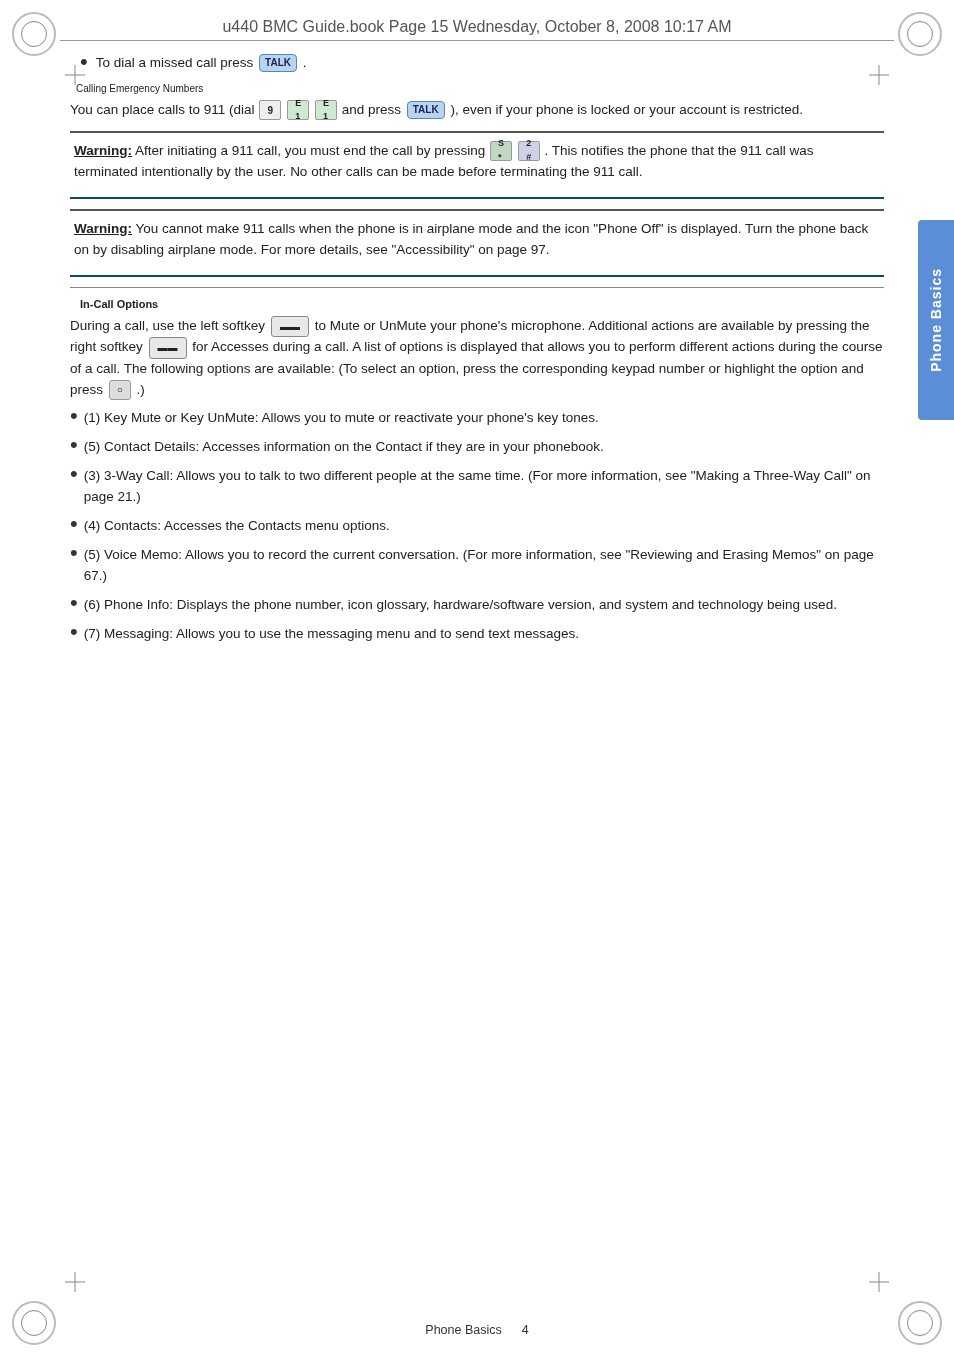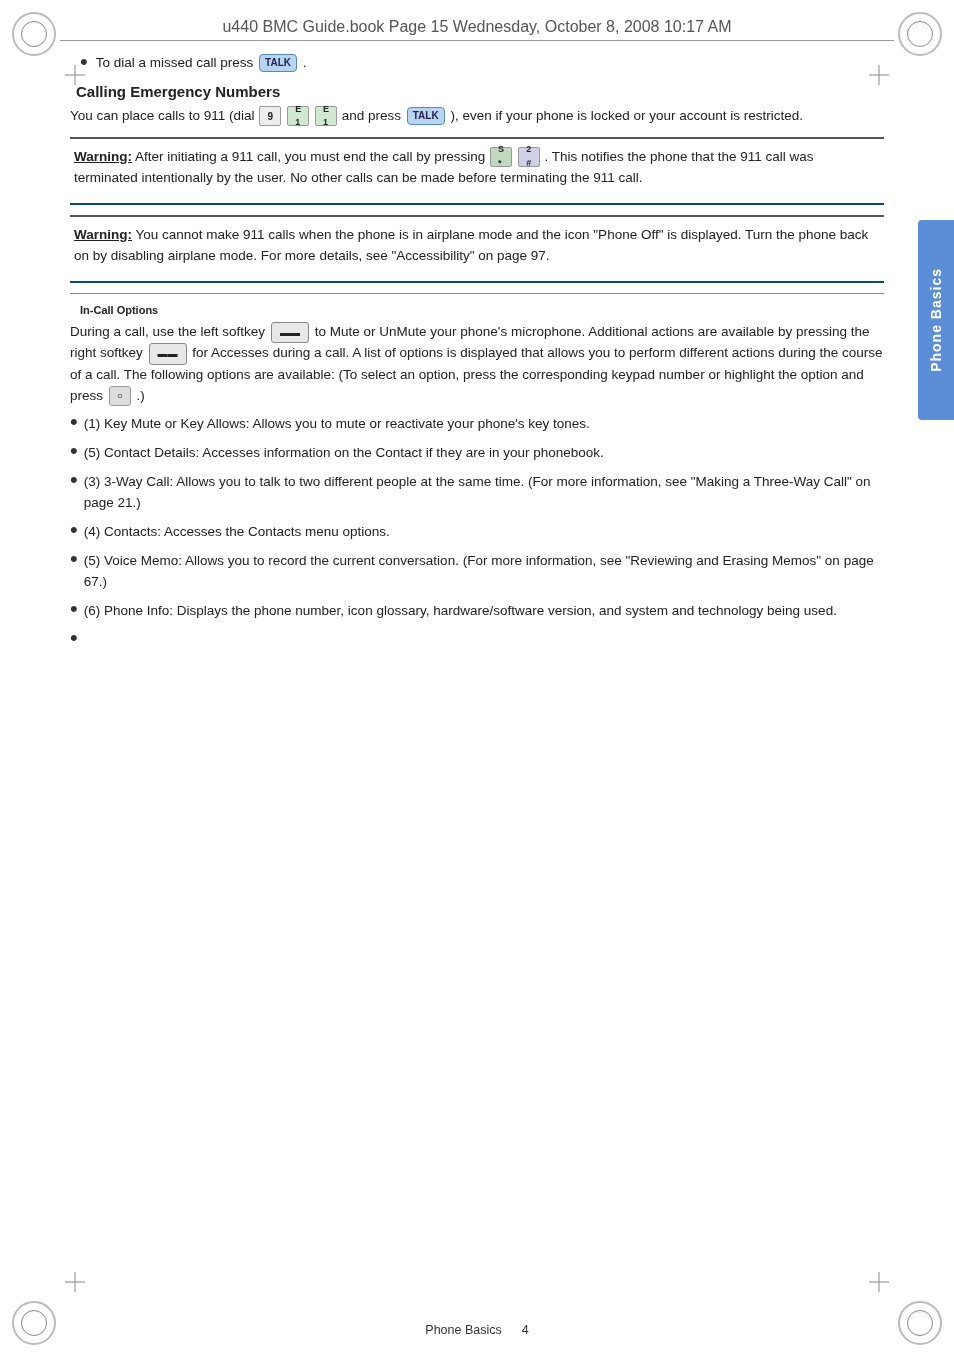--- a/index.html
+++ b/index.html
@@ -173,22 +173,22 @@
       border-radius: 3px;
       padding: 2px 8px;
       font-size: 10px;
       vertical-align: middle;
       margin: 0 2px;
       white-space: nowrap;
     }
 
     
     .section-heading {
-      font-size: 15px;
-      font-weight: bold;
+      font-size: 10px;
+      font-weight: normal;
       margin: 10px 0 6px 0;
       padding-left: 6px;
     }
 
     
     .warning-box {
       border-top: 2px solid #555;
       border-bottom: 2px solid #0c4a6e;
       padding: 8px 4px;
       margin: 10px 0;
@@ -385,21 +385,21 @@
       <span> </span><span>during a call. A list of options is displayed that allows you to perform different actions during the course of a call. The following options are available: (To select an option, press the corresponding keypad number or highlight the option and press</span>
       <span class="nav-center">○</span>
       <span>.)</span>
     </p>
 
     <div class="list-items">
 
       <div class="list-item-row">
         <span class="list-bullet">•</span>
         <span class="list-text">
-          <span class="bold">(1) Key Mute</span> or <span class="bold">Key Allows:</span> Allows you to mute or reactivate your phone's key tones.
+          <span class="bold">(1) Key Mute</span> or <span class="bold">Key UnMute:</span> Allows you to mute or reactivate your phone's key tones.
         </span>
       </div>
 
       <div class="list-item-row">
         <span class="list-bullet">•</span>
         <span class="list-text">
           <span class="bold">(5) Contact Details:</span> Accesses information on the Contact if they are in your phonebook.
         </span>
       </div>
 
@@ -426,20 +426,23 @@
 
       <div class="list-item-row">
         <span class="list-bullet">•</span>
         <span class="list-text">
           <span class="bold">(6) Phone Info:</span> Displays the phone number, icon glossary, hardware/software version, and system and technology being used.
         </span>
       </div>
 
       <div class="list-item-row">
         <span class="list-bullet">•</span>
+        <span class="list-text">
+          <span class="bold">(7) Messaging:</span> Allows you to use the messaging menu and to send text messages.
+        </span>
       </div>
 
     </div>
 
   </div>
 
   <div class="footer">
     <span>Phone Basics</span>
     <span>4</span>
   </div>

